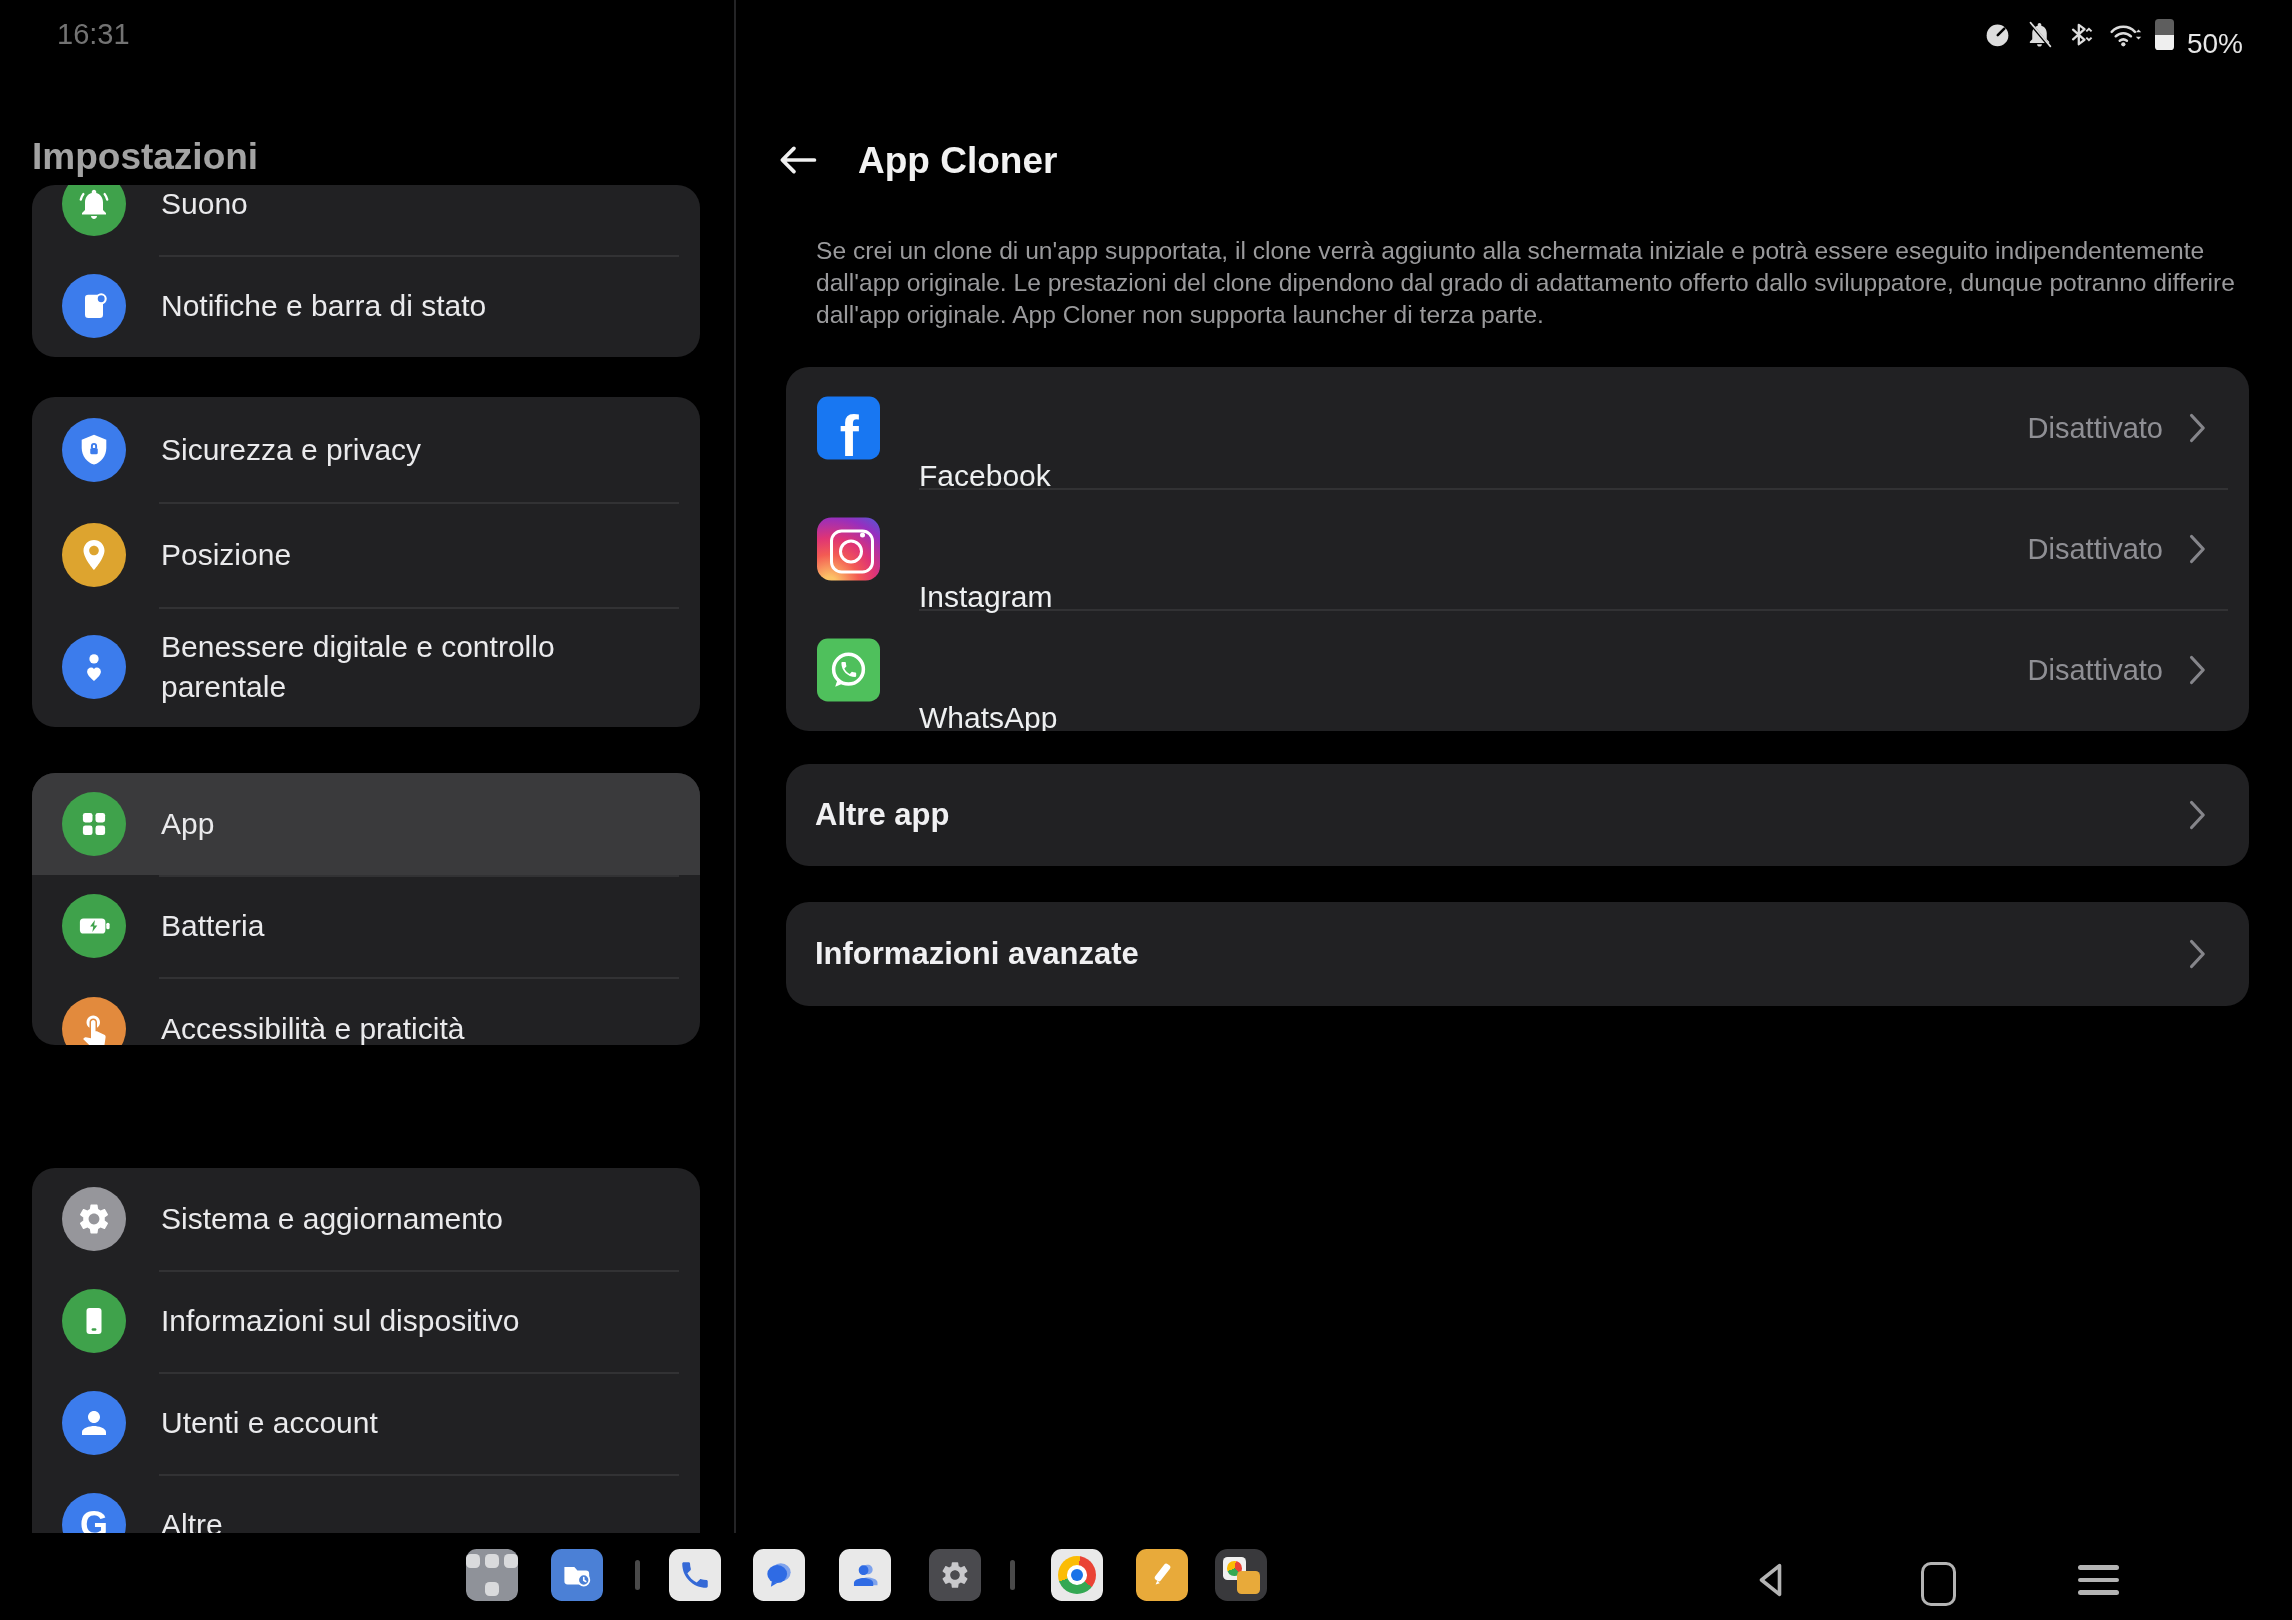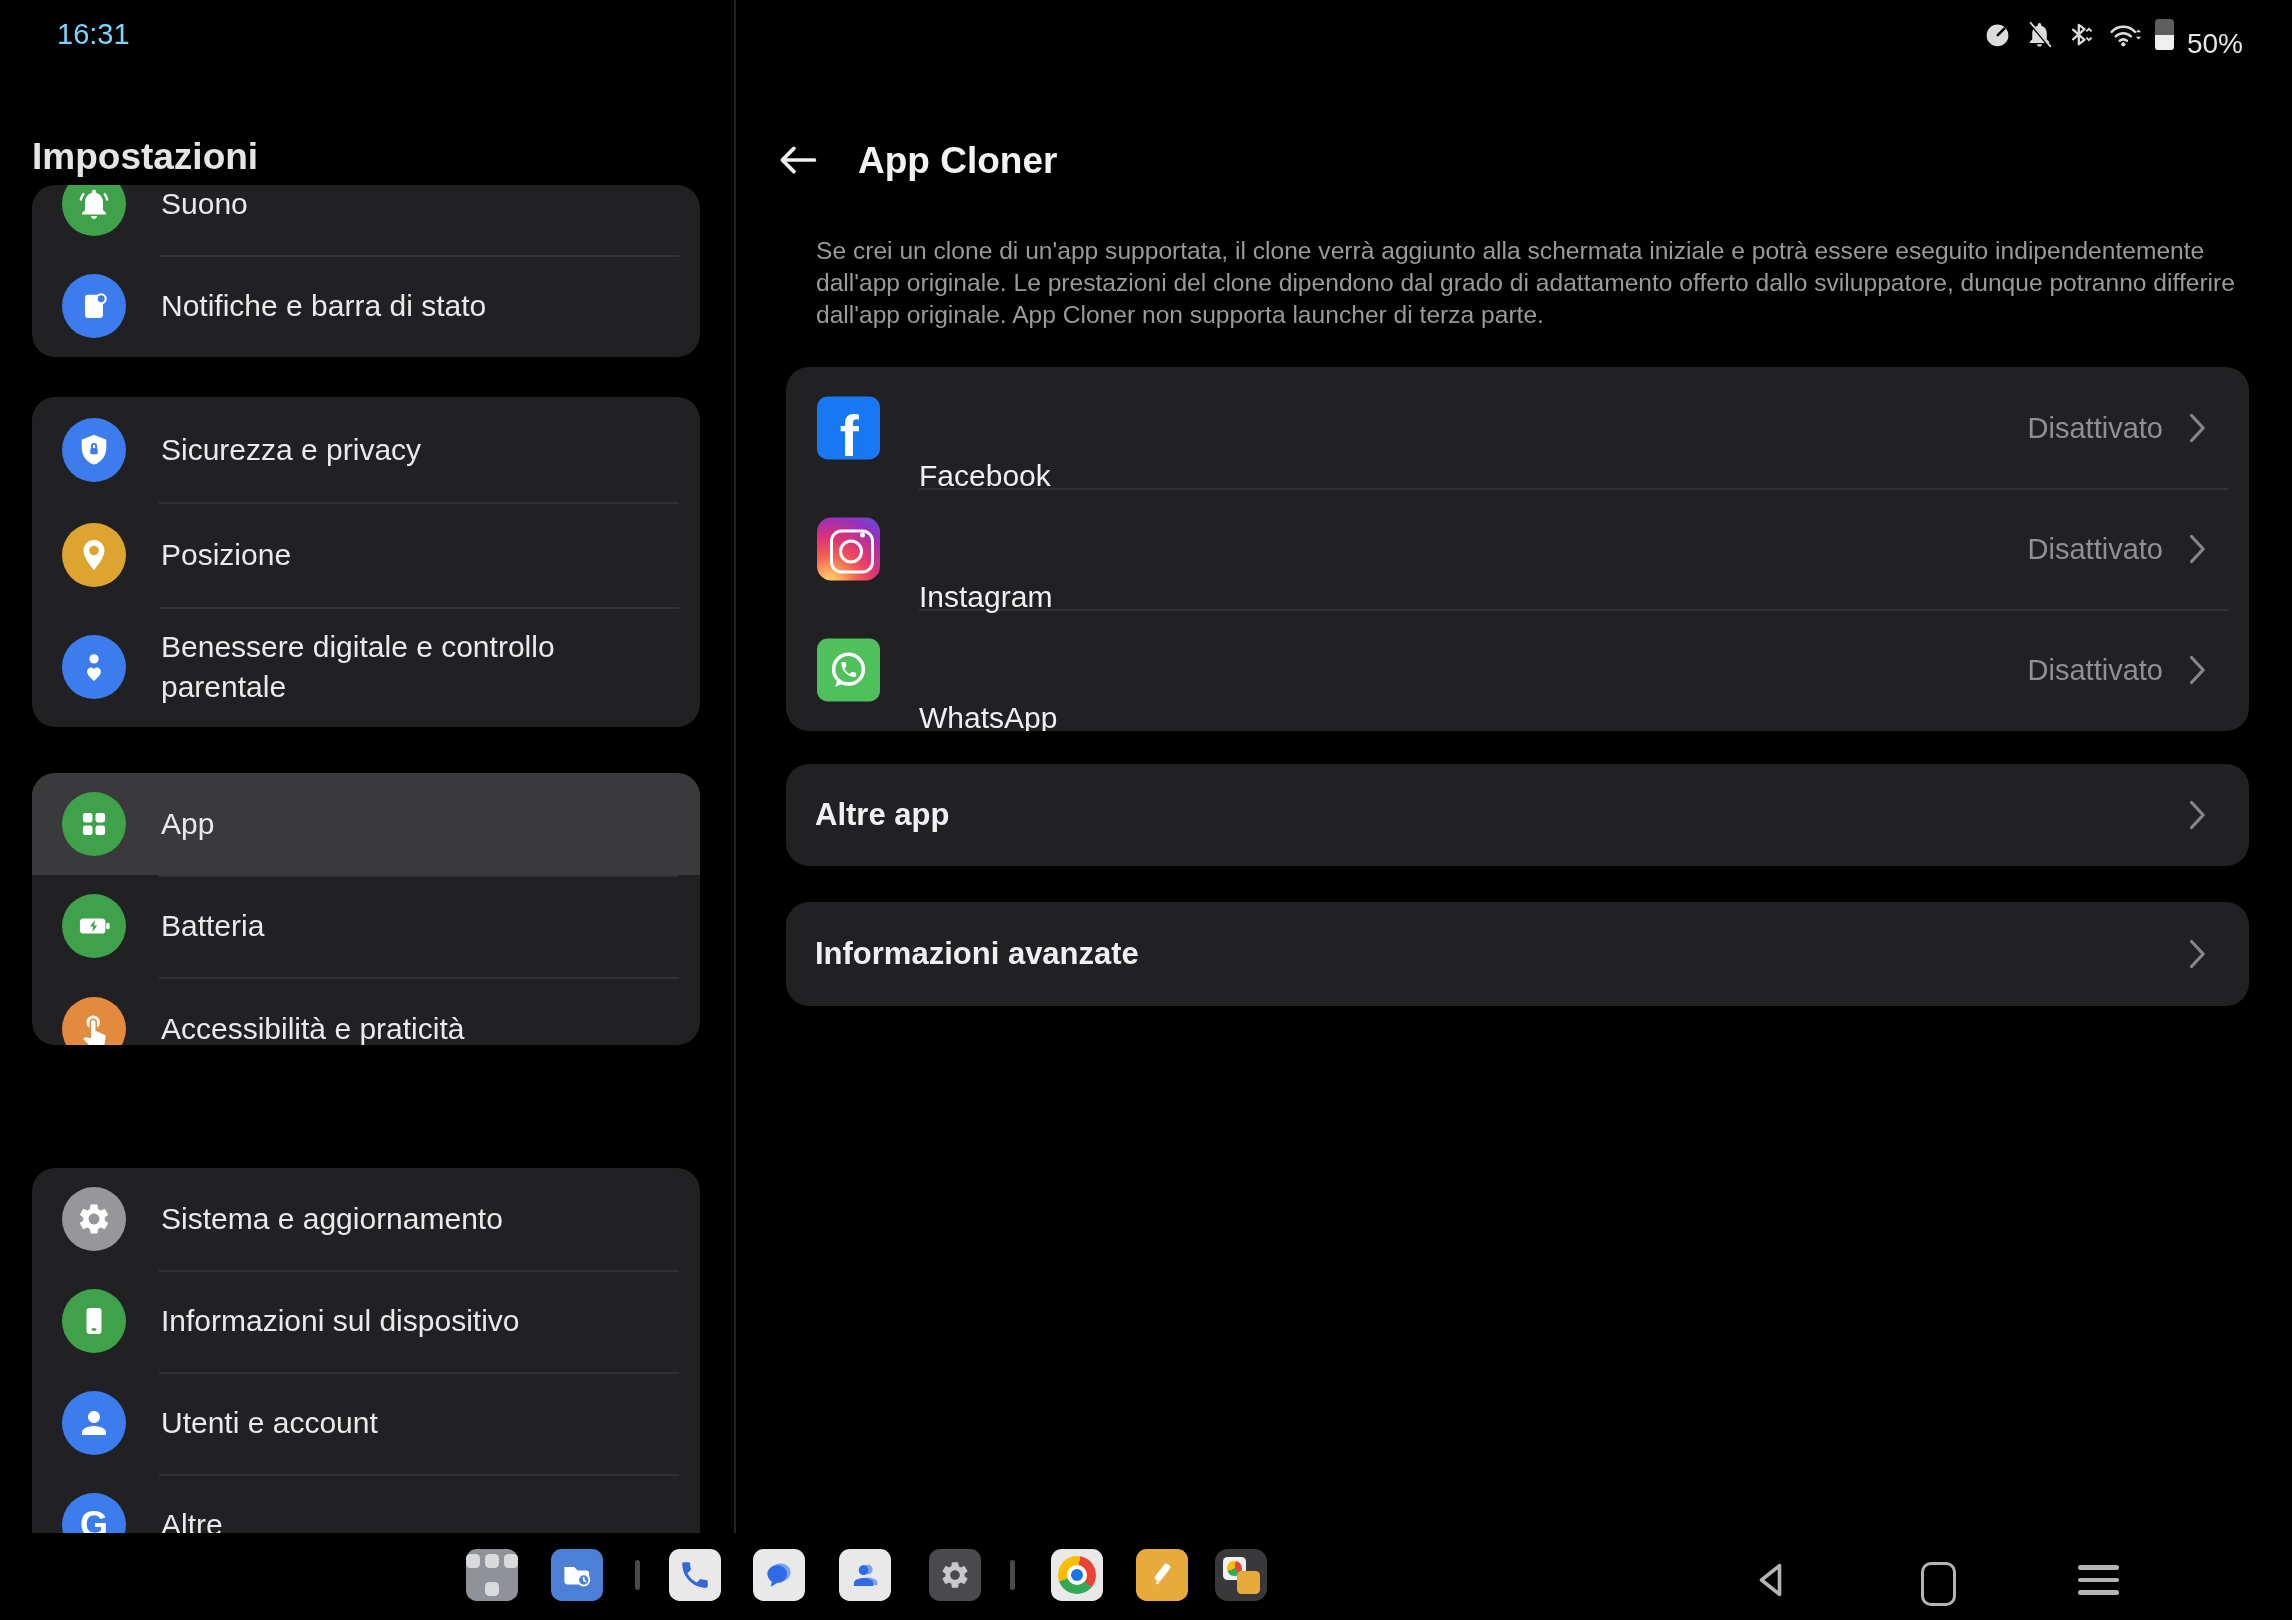--- a/index.html
+++ b/index.html
@@ -1,26 +1,26 @@
 <!DOCTYPE html>
 <html style="font-size:14.3px"><head>
 <meta charset="utf-8">
 <style>
   html,body{margin:0;padding:0;background:#000;}
   #screen{position:relative;width:2293px;height:1620px;background:#000;overflow:hidden;
           font-family:"Liberation Sans",sans-serif;color:#e8e8ea;}
   
-  .sb-time{position:absolute;left:57px;top:18px;font-size:29px;color:#7dd3fc;}
+  .sb-time{position:absolute;left:57px;top:18px;font-size:29px;color:#737373;}
   .sb-right{position:absolute;right:50px;top:16px;height:36px;display:flex;align-items:center;gap:12.5px;}
   .sb-batt{width:19px;height:31px;background:#5e5e5e;border-radius:3.6px;position:relative;overflow:hidden;}
   .sb-batt::before{content:"";position:absolute;left:0;right:0;bottom:0;height:15px;background:#efefef;}
   .sb-pct{font-size:28px;color:#e6e6e6;margin-top:20px;}
   
   .vdivider{position:absolute;left:734px;top:0;width:1.8px;height:1533px;background:#242426;}
-  .pane-title{position:absolute;left:32px;top:136px;font-size:37px;font-weight:700;color:#e5e5e5;}
+  .pane-title{position:absolute;left:32px;top:136px;font-size:37px;font-weight:700;color:#a3a3a3;}
   .content-title{position:absolute;left:858px;top:140px;font-size:37px;font-weight:600;color:#f2f2f2;}
   .back-btn{position:absolute;left:777px;top:142px;width:41px;height:36px;}
   .desc{position:absolute;left:816px;top:235px;width:1426px;font-size:24.6px;line-height:32px;color:#9a9a9c;}
   
   .card{position:absolute;background:#212123;border-radius:23px;overflow:hidden;}
   .lcard{left:32px;width:668px;}
   .rcard{left:786px;width:1463px;}
   .row{position:absolute;left:0;right:0;}
   .row.selected{background:#3a3a3c;}
   .circ{position:absolute;left:30px;top:50%;transform:translateY(-50%);width:64px;height:64px;border-radius:50%;

